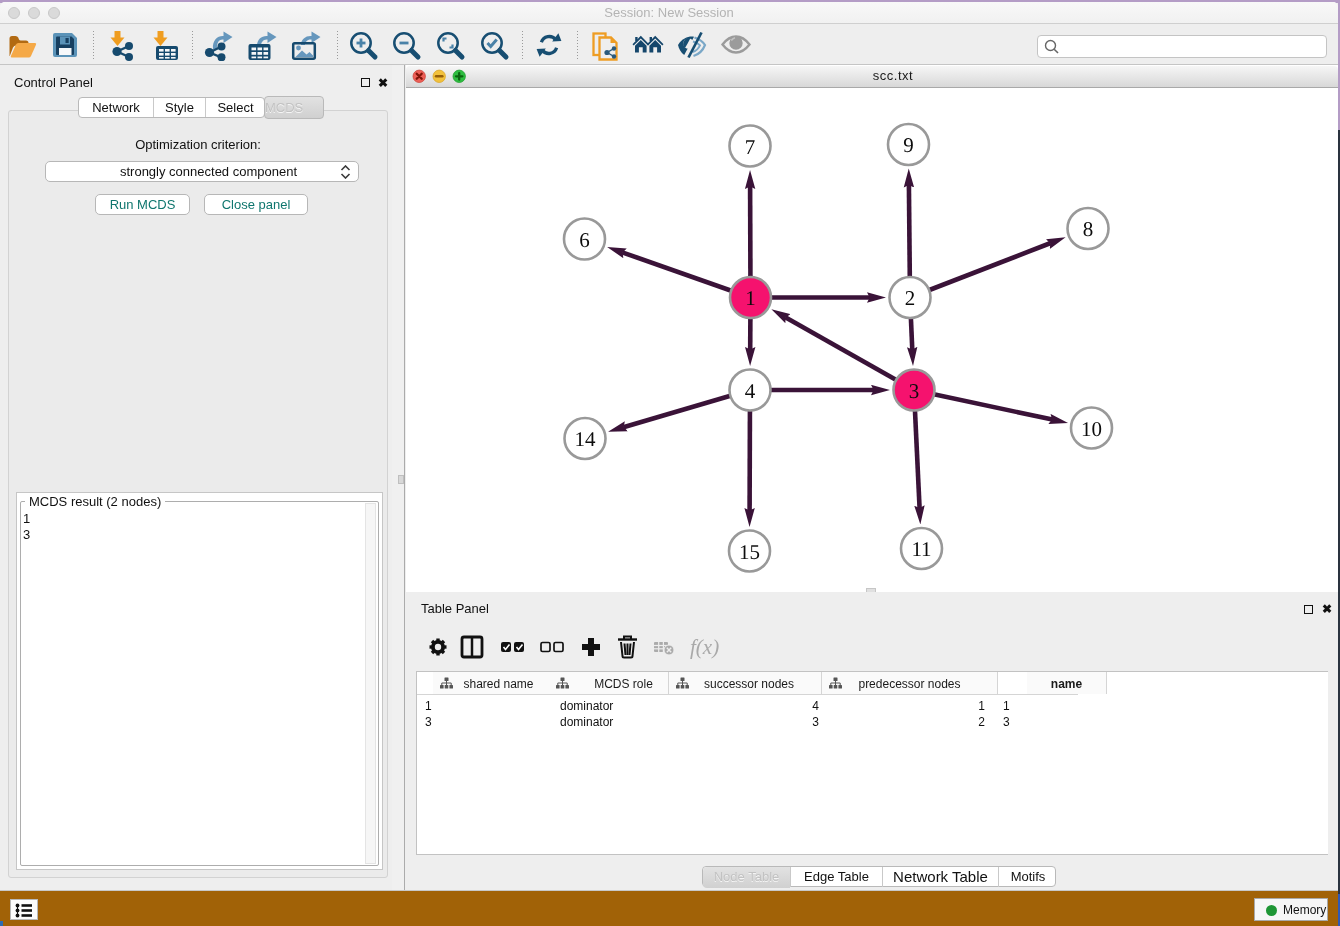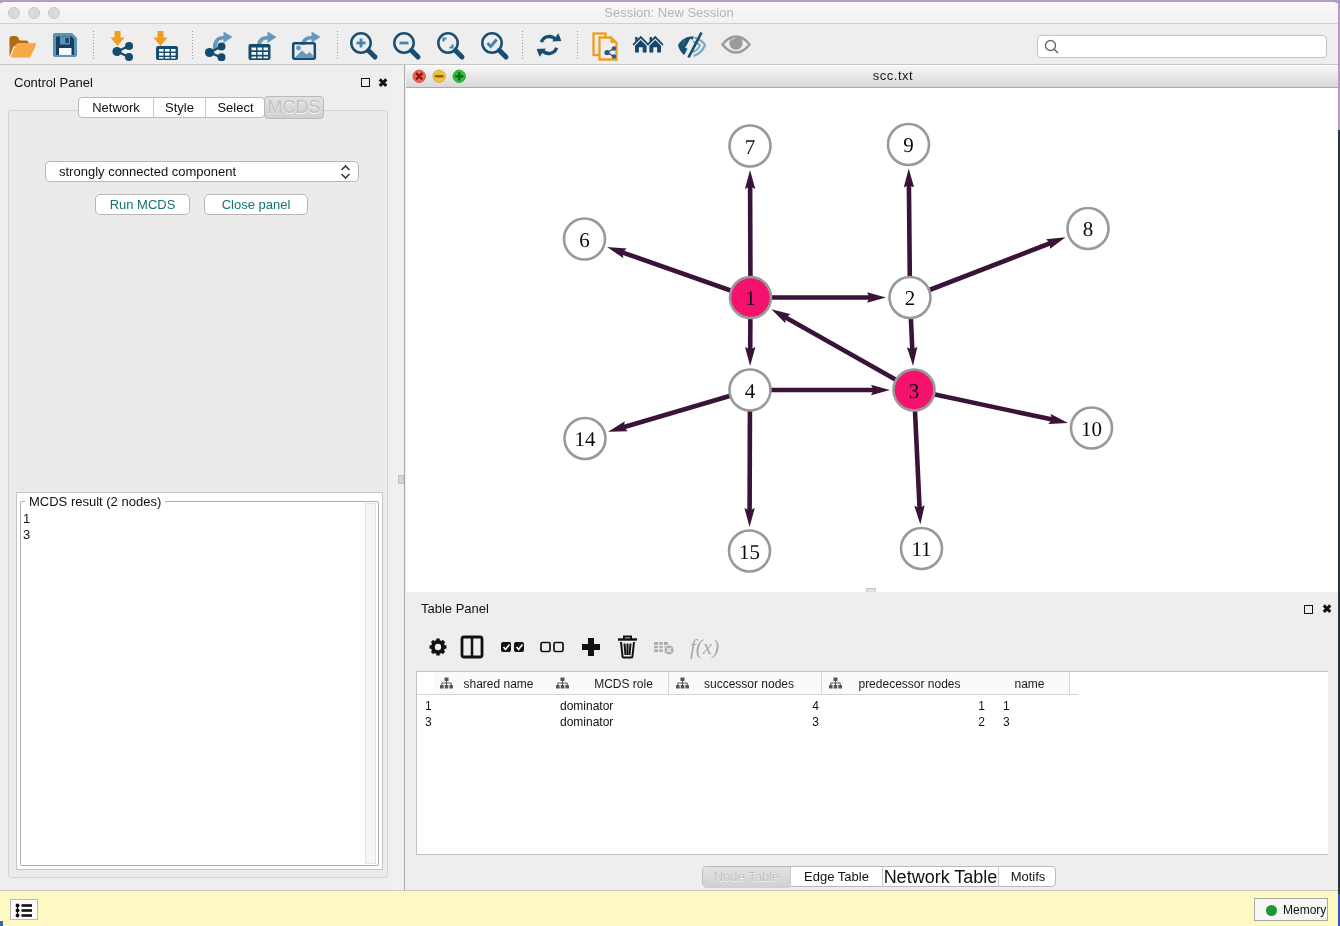--- a/index.html
+++ b/index.html
@@ -26,26 +26,26 @@
 #toolbar { left:0; top:23px; width:1338px; height:40px; background:#eeeeee; border-bottom:1px solid #c5c5c5; }
 .tbi { top:4px; width:32px; height:32px; }
 .tsep { top:6px; width:1px; height:28px; background-image:linear-gradient(#9a9a9a 1px, transparent 1px); background-size:1px 3px; }
 #searchbox { left:1037px; top:10px; width:290px; height:23px; background:#fff; border:1px solid #c4c4c4; border-radius:4px; }
 
 
 #cp { left:0; top:63px; width:392px; height:825px; background:#eeeeee; }
 #cp-title { left:14px; top:10px; font-size:13px; color:#111; }
 #cp-max { left:361px; top:13px; width:9px; height:9px; border:1.5px solid #111; }
 #cp-close { left:378px; top:11px; font-size:12px; color:#111; font-weight:bold; }
-.tab { position:absolute; background:#fff; border:1px solid #b9b9b9; border-radius:4px; font-size:18px; text-align:center; color:#111; height:20px; line-height:19px; z-index:3; }
+.tab { position:absolute; background:#fff; border:1px solid #b9b9b9; border-radius:4px; font-size:13px; color:#111; height:20px; line-height:19px; z-index:3; }
 .tab.disabled { background:linear-gradient(#e2e2e2,#d0d0d0); color:#c2c2c2; text-shadow:0 1px 0 #f5f5f5; }
 .thico { position:absolute; left:7px; top:5px; }
 #cp-inner { left:8px; top:45px; width:380px; height:768px; background:#ebebeb; border:1px solid #d2d2d2; border-radius:3px; }
 #opt-label { top:26px; width:100%; text-align:center; font-size:13px; color:#111; }
-#cp-select { left:36px; top:50px; width:314px; height:21px; background:#fff; border:1px solid #b7b7b7; border-radius:5px; font-size:13px; line-height:19px; padding-left:13px; color:#111; }
+#cp-select { left:36px; top:50px; width:314px; height:21px; background:#fff; border:1px solid #b7b7b7; border-radius:5px; font-size:13px; line-height:19px; padding-left:13px; color:#111;text-align:center; }
 .btn { position:absolute; background:#fff; border:1px solid #b7b7b7; border-radius:5px; font-size:13px; text-align:center; color:#0f766e; }
 #btn-run { left:86px; top:83px; width:95px; height:21px; line-height:20px; }
 #btn-close { left:195px; top:83px; width:104px; height:21px; line-height:20px; }
 #resultpanel { left:16px; top:427px; width:367px; height:378px; background:#fff; border:1px solid #c6c6c6; }
 #fieldset-border { position:absolute; left:3px; top:8px; right:3px; bottom:3px; border:1px solid #adadad; border-radius:2px; }
 #fieldset-legend { left:8px; top:1px; background:#fff; padding:0 4px; font-size:13px; color:#111; position:absolute; }
 #resultbox { position:absolute; left:6px; top:18px; font-size:13px; color:#111; line-height:16px; }
 #result-sb { position:absolute; right:6px; top:10px; width:11px; bottom:5px; background:#f6f6f6; border:1px solid #e4e4e4; }
 
 
@@ -68,21 +68,21 @@
 #tp-close { left:916px; top:10px; font-size:12px; color:#111; font-weight:bold; }
 #tp-toolbar { left:8px; top:32px; width:932px; height:46px; }
 #tp-table { left:10px; top:79px; width:912px; height:184px; background:#fff; border:1px solid #c2c2c2; border-right:none; }
 .th { position:absolute; top:0; height:22px; background:#fafafa; border-right:1px solid #d5d5d5; font-size:12px; color:#1a1a1a; text-align:center; line-height:25px; }
 #thead-line { position:absolute; left:0; top:22px; width:661px; height:1px; background:#d5d5d5; }
 .td { position:absolute; font-size:12px; color:#111; }
 
 #tp-tabs { left:8px; top:274px; width:932px; height:22px; }
 
 
-#statusbar { left:0; top:890px; width:1338px; height:36px; background:#fef9c3; border-top:1px solid #c8c8c8; z-index:5; }
+#statusbar { left:0; top:890px; width:1338px; height:36px; background:#a16207; border-top:1px solid #c8c8c8; z-index:5; }
 #listbtn { left:10px; top:8px; width:28px; height:21px; background:#fcfcfc; border:1px solid #b9b9b9; }
 #membtn { left:1254px; top:7px; width:74px; height:23px; background:#f6f6f6; border:1px solid #a9a9a9; font-size:12px; color:#111; }
 #membtn .dot { position:absolute; left:11px; top:5.5px; width:11px; height:11px; border-radius:50%; background:#1e9635; }
 #membtn .lbl { position:absolute; left:28px; top:4px; }
 </style>
 </head>
 <body>
 <div class="abs" id="desktop-top"></div>
 <div class="abs" id="desktop-right"></div>
 <div class="abs" id="desktop-right-dark"></div>
@@ -257,20 +257,21 @@
     <div class="abs" id="cp-title">Control Panel</div>
     <div class="abs" id="cp-max"></div>
     <div class="abs" id="cp-close">✖</div>
     <div class="abs" style="left:78px; top:32px; width:187px; height:21px; background:#fff; border:1px solid #b9b9b9; border-radius:4px; z-index:3;">
       <span style="position:absolute; left:0; width:74px; text-align:center; font-size:13px; line-height:19px; color:#111;">Network</span>
       <span style="position:absolute; left:74px; width:52px; text-align:center; font-size:13px; line-height:19px; color:#111; border-left:1px solid #c9c9c9;">Style</span>
       <span style="position:absolute; left:126px; width:60px; text-align:center; font-size:13px; line-height:19px; color:#111; border-left:1px solid #c9c9c9;">Select</span>
     </div>
     <div class="abs tab disabled" style="left:264px; top:31px; width:60px; height:23px; line-height:21px;">MCDS</div>
     <div class="abs" id="cp-inner">
+      <div class="abs" id="opt-label">Optimization criterion:</div>
       <div class="abs" id="cp-select">strongly connected component<svg width="11" height="14" viewBox="0 0 11 14" style="position:absolute;right:7px;top:3px;">
             <path d="M1.5 5 L5.5 1 L9.5 5" fill="none" stroke="#3a3a3a" stroke-width="1.6"></path>
             <path d="M1.5 9 L5.5 13 L9.5 9" fill="none" stroke="#3a3a3a" stroke-width="1.6"></path>
           </svg></div>
       <div class="btn" id="btn-run">Run MCDS</div>
       <div class="btn" id="btn-close">Close panel</div>
     </div>
     <div class="abs" id="resultpanel">
       <div id="fieldset-border"></div>
       <div id="fieldset-legend">MCDS result (2 nodes)</div>
@@ -453,38 +454,38 @@
               <rect x="9.4" y="8" width="3.6" height="3.4" rx="0.5"></rect>
             </g>
             <g stroke="#555" stroke-width="1">
               <line x1="6.5" y1="4" x2="6.5" y2="6"></line>
               <line x1="1.8" y1="6" x2="11.2" y2="6"></line>
               <line x1="1.8" y1="6" x2="1.8" y2="8"></line>
               <line x1="6.5" y1="6" x2="6.5" y2="8"></line>
               <line x1="11.2" y1="6" x2="11.2" y2="8"></line>
             </g>
           </svg>predecessor nodes</div>
-      <div class="th" style="left:573px; width:80px;">name</div>
+      <div class="th" style="left:610px; width:80px;font-weight:bold;">name</div>
       <div id="thead-line"></div>
       <div class="td" style="left:8px; top:27px;">1</div>
       <div class="td" style="left:143px; top:27px;">dominator</div>
       <div class="td" style="left:362px; top:27px; width:40px; text-align:right;">4</div>
       <div class="td" style="left:528px; top:27px; width:40px; text-align:right;">1</div>
       <div class="td" style="left:586px; top:27px;">1</div>
       <div class="td" style="left:8px; top:43px;">3</div>
       <div class="td" style="left:143px; top:43px;">dominator</div>
       <div class="td" style="left:362px; top:43px; width:40px; text-align:right;">3</div>
       <div class="td" style="left:528px; top:43px; width:40px; text-align:right;">2</div>
       <div class="td" style="left:586px; top:43px;">3</div>
     </div>
     <div class="abs" id="tp-tabs">
       <div class="abs" style="left:288px; top:0; width:354px; height:21px; background:#fff; border:1px solid #b9b9b9; border-radius:4px;">
         <span style="position:absolute; left:0; width:87px; height:21px; text-align:center; font-size:13px; line-height:20px; color:#c2c2c2; text-shadow:0 1px 0 #f5f5f5; background:linear-gradient(#e2e2e2,#d0d0d0); border-radius:4px 0 0 4px;">Node Table</span>
         <span style="position:absolute; left:87px; width:92px; text-align:center; font-size:13px; line-height:20px; color:#111; border-left:1px solid #c9c9c9;">Edge Table</span>
-        <span style="position:absolute; left:179px; width:116px; text-align:center; font-size:18px; line-height:20px; color:#111; border-left:1px solid #c9c9c9;">Network Table</span>
+        <span style="position:absolute; left:179px; width:116px; text-align:center; font-size:15px; line-height:20px; color:#111; border-left:1px solid #c9c9c9;">Network Table</span>
         <span style="position:absolute; left:295px; width:59px; text-align:center; font-size:13px; line-height:20px; color:#111; border-left:1px solid #c9c9c9;">Motifs</span>
       </div>
     </div>
   </div>
 </div>
 
 <div class="abs" id="statusbar">
   <div class="abs" id="listbtn">
       <svg width="20" height="15" viewBox="0 0 20 15" style="position:absolute;left:4px;top:3px;">
     <line x1="2.5" y1="2" x2="2.5" y2="14" stroke="#111" stroke-width="1"></line>

